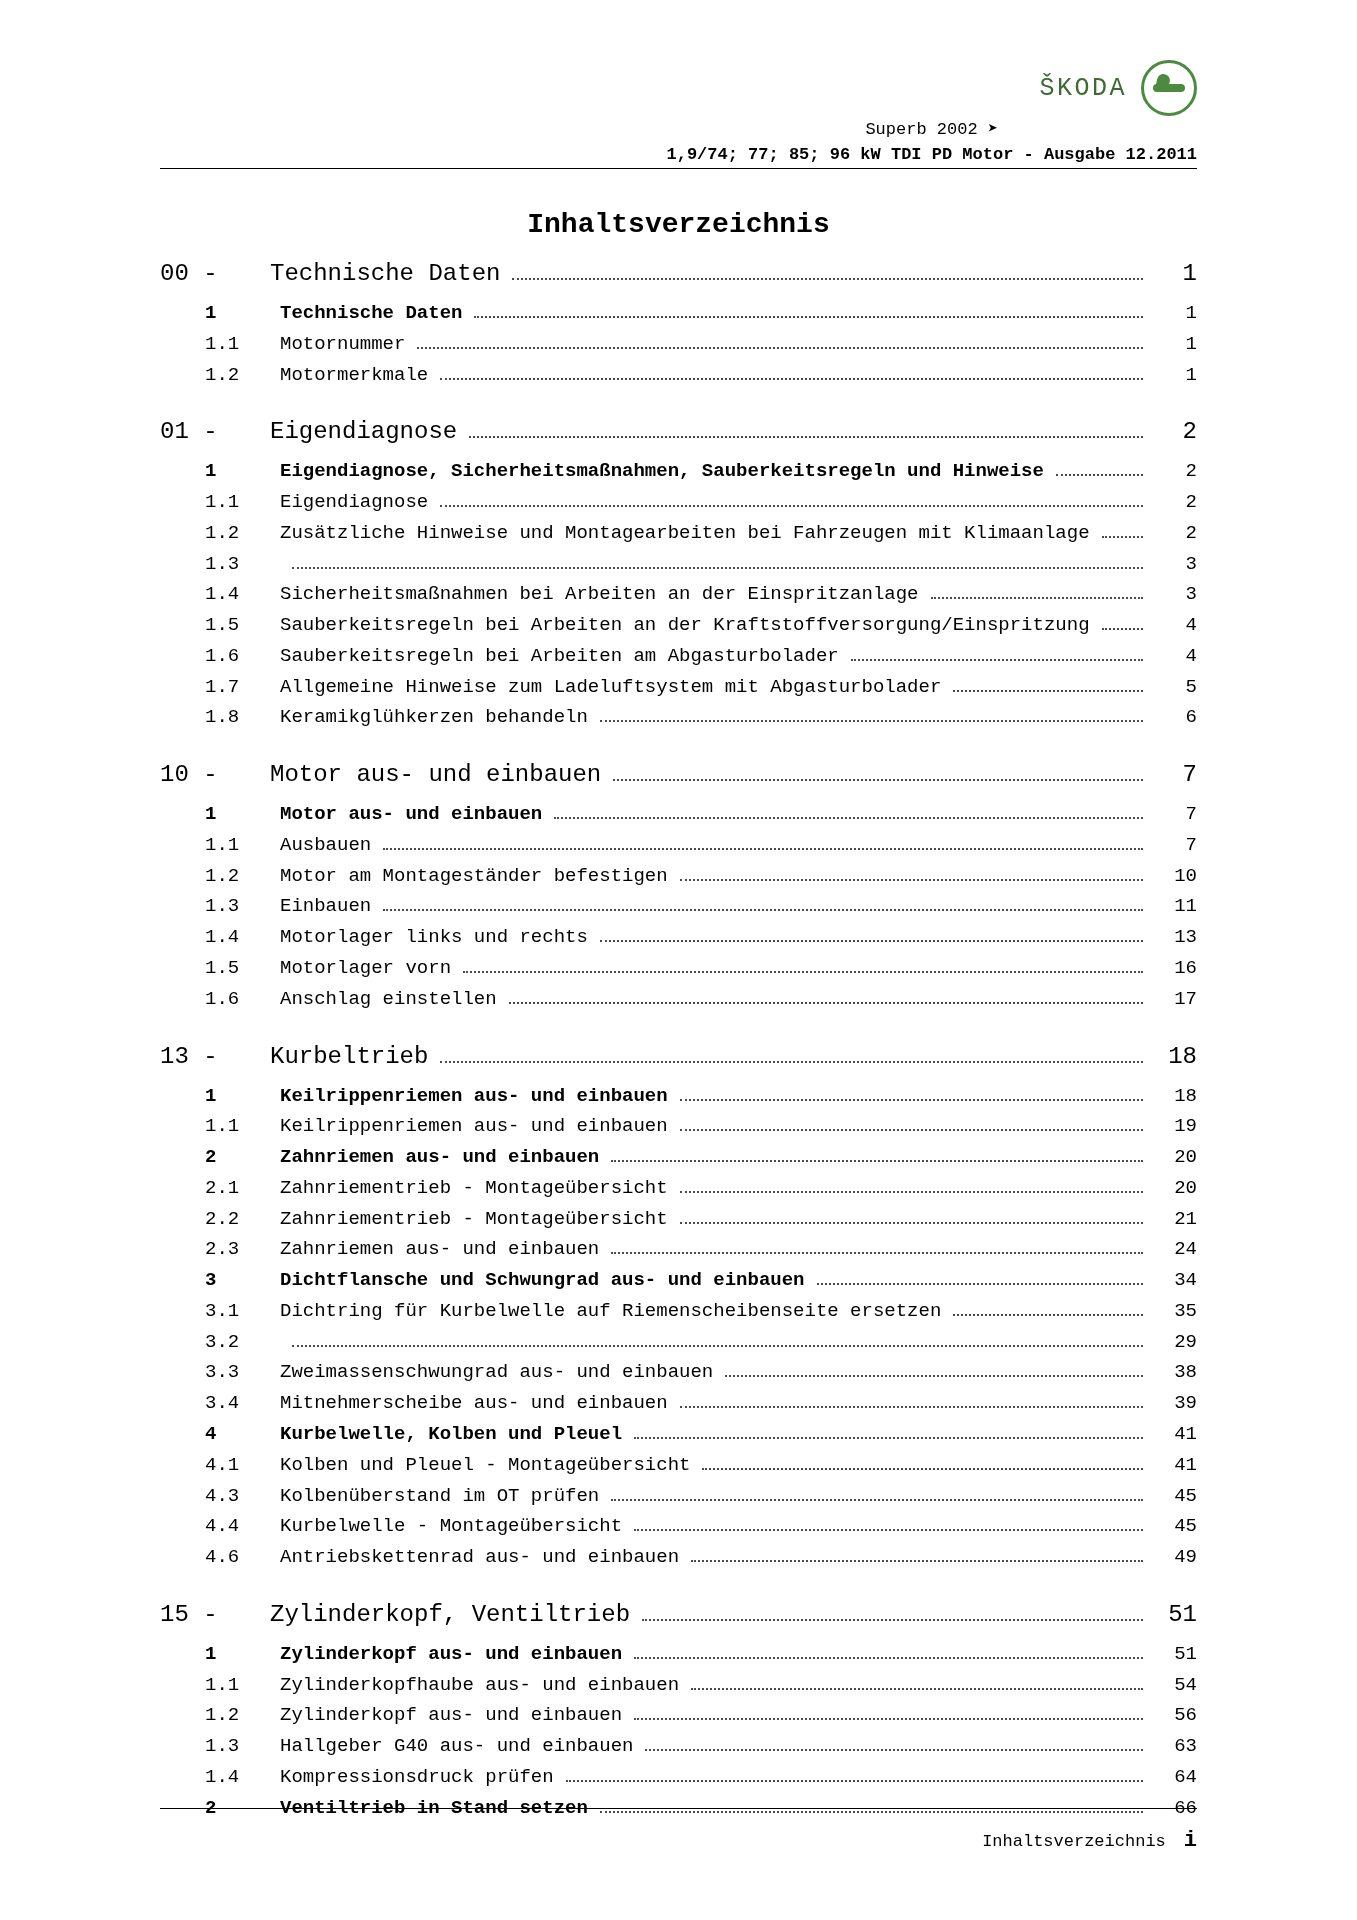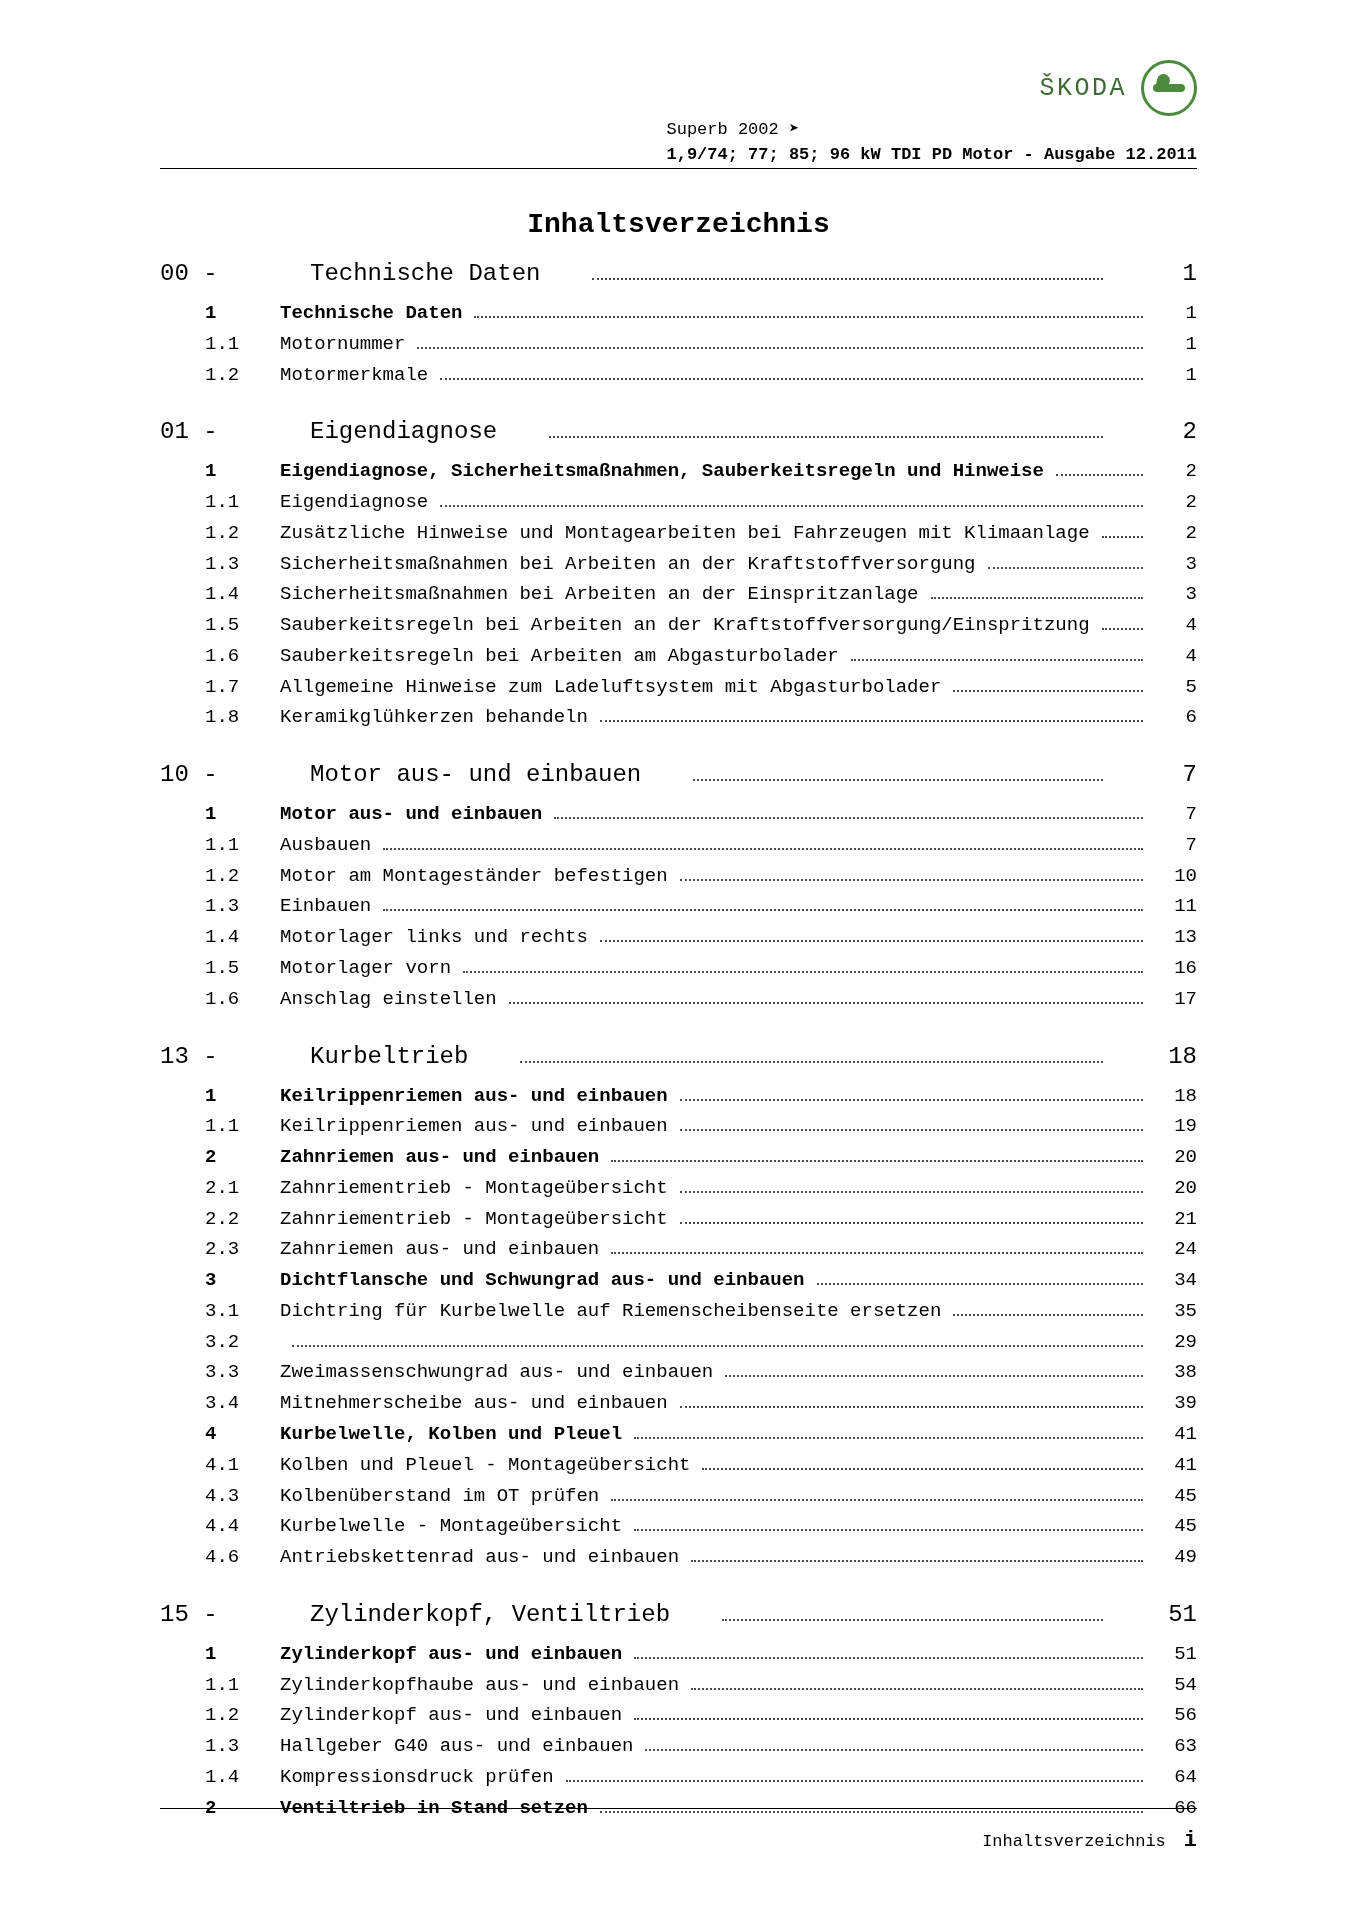--- a/index.html
+++ b/index.html
@@ -68,21 +68,21 @@
     width: 13px;
     height: 13px;
     background: #4c8a3f;
     border-radius: 50% 50% 50% 0;
     transform: rotate(12deg);
   }
   .doc-titles {
     position: absolute;
     right: 0;
     top: 58px;
-    text-align: left;
+    text-align: center;
     line-height: 1.45;
   }
   .doc-line1 {
     font-size: 17px;
   }
   .doc-line2 {
     font-size: 17px;
     font-weight: bold;
   }
   .header-rule {
@@ -117,21 +117,20 @@
     margin-top: 0;
   }
   .row {
     display: flex;
     align-items: baseline;
     width: 100%;
   }
   .row.chapter-row {
     font-size: 24px;
     margin-bottom: 10px;
-    gap: 40px;
   }
   .row.sec-row {
     font-size: 19px;
     line-height: 1.62;
   }
   .row.sec-row.bold .num,
   .row.sec-row.bold .label {
     font-weight: bold;
   }
   .chapter-row .num {
@@ -262,21 +261,20 @@
           <span class="pg">2</span>
         </div>
         <div class="row sec-row">
           <span class="num">1.2</span>
           <span class="label">Zusätzliche Hinweise und Montagearbeiten bei Fahrzeugen mit Klimaanlage</span>
           <span class="leader"></span>
           <span class="pg">2</span>
         </div>
         <div class="row sec-row">
           <span class="num">1.3</span>
-          <span class="label">Sicherheitsmaßnahmen bei Arbeiten an der Kraftstoffversorgung</span>
           <span class="leader"></span>
           <span class="pg">3</span>
         </div>
         <div class="row sec-row">
           <span class="num">1.4</span>
           <span class="label">Sicherheitsmaßnahmen bei Arbeiten an der Einspritzanlage</span>
           <span class="leader"></span>
           <span class="pg">3</span>
         </div>
         <div class="row sec-row">

